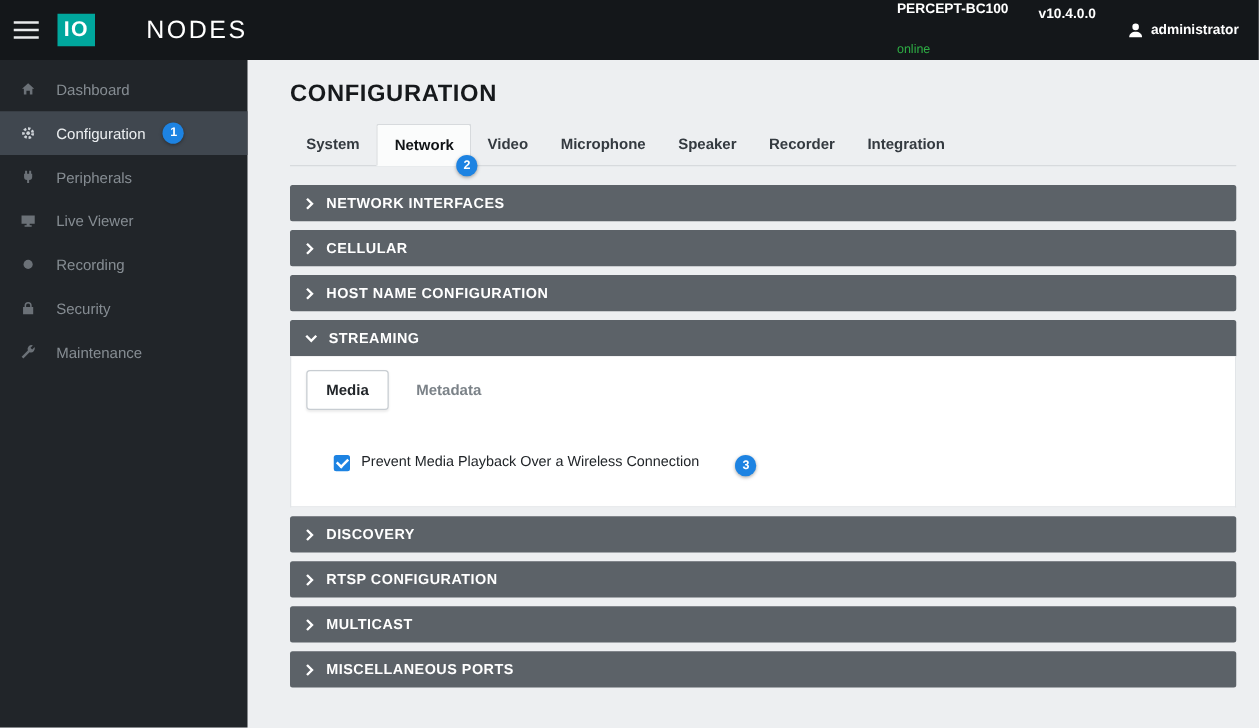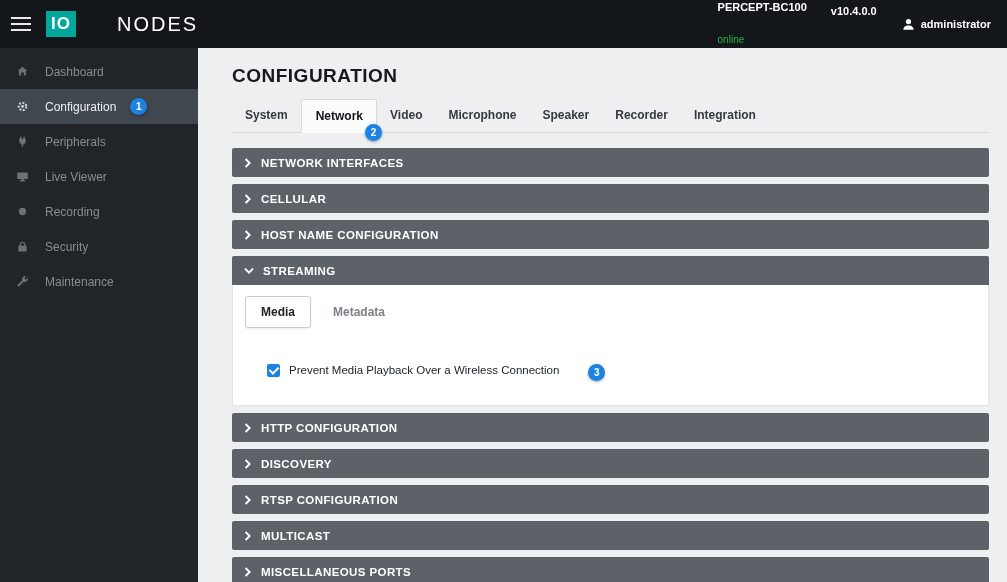--- a/index.html
+++ b/index.html
@@ -236,30 +236,20 @@
           <div class="sub-tab">Metadata</div>
         </div>
         <div class="check-row">
           <span class="checkbox"></span>
           <span class="check-label">Prevent Media Playback Over a Wireless Connection</span>
           <span class="badge">3</span>
         </div>
       </div>
     </div>
 
-    <div class="section">
-      <div class="section-header">
-        <span class="chev">
-            <svg viewBox="0 0 10 12" width="8" height="10">
-              <path d="M2 1l5 5-5 5" fill="none" stroke="currentColor" stroke-width="2.4"></path>
-            </svg>
-          </span>
-        <span>HTTP CONFIGURATION</span>
-      </div>
-    </div>
 
     <div class="section">
       <div class="section-header">
         <span class="chev">
             <svg viewBox="0 0 10 12" width="8" height="10">
               <path d="M2 1l5 5-5 5" fill="none" stroke="currentColor" stroke-width="2.4"></path>
             </svg>
           </span>
         <span>DISCOVERY</span>
       </div>

